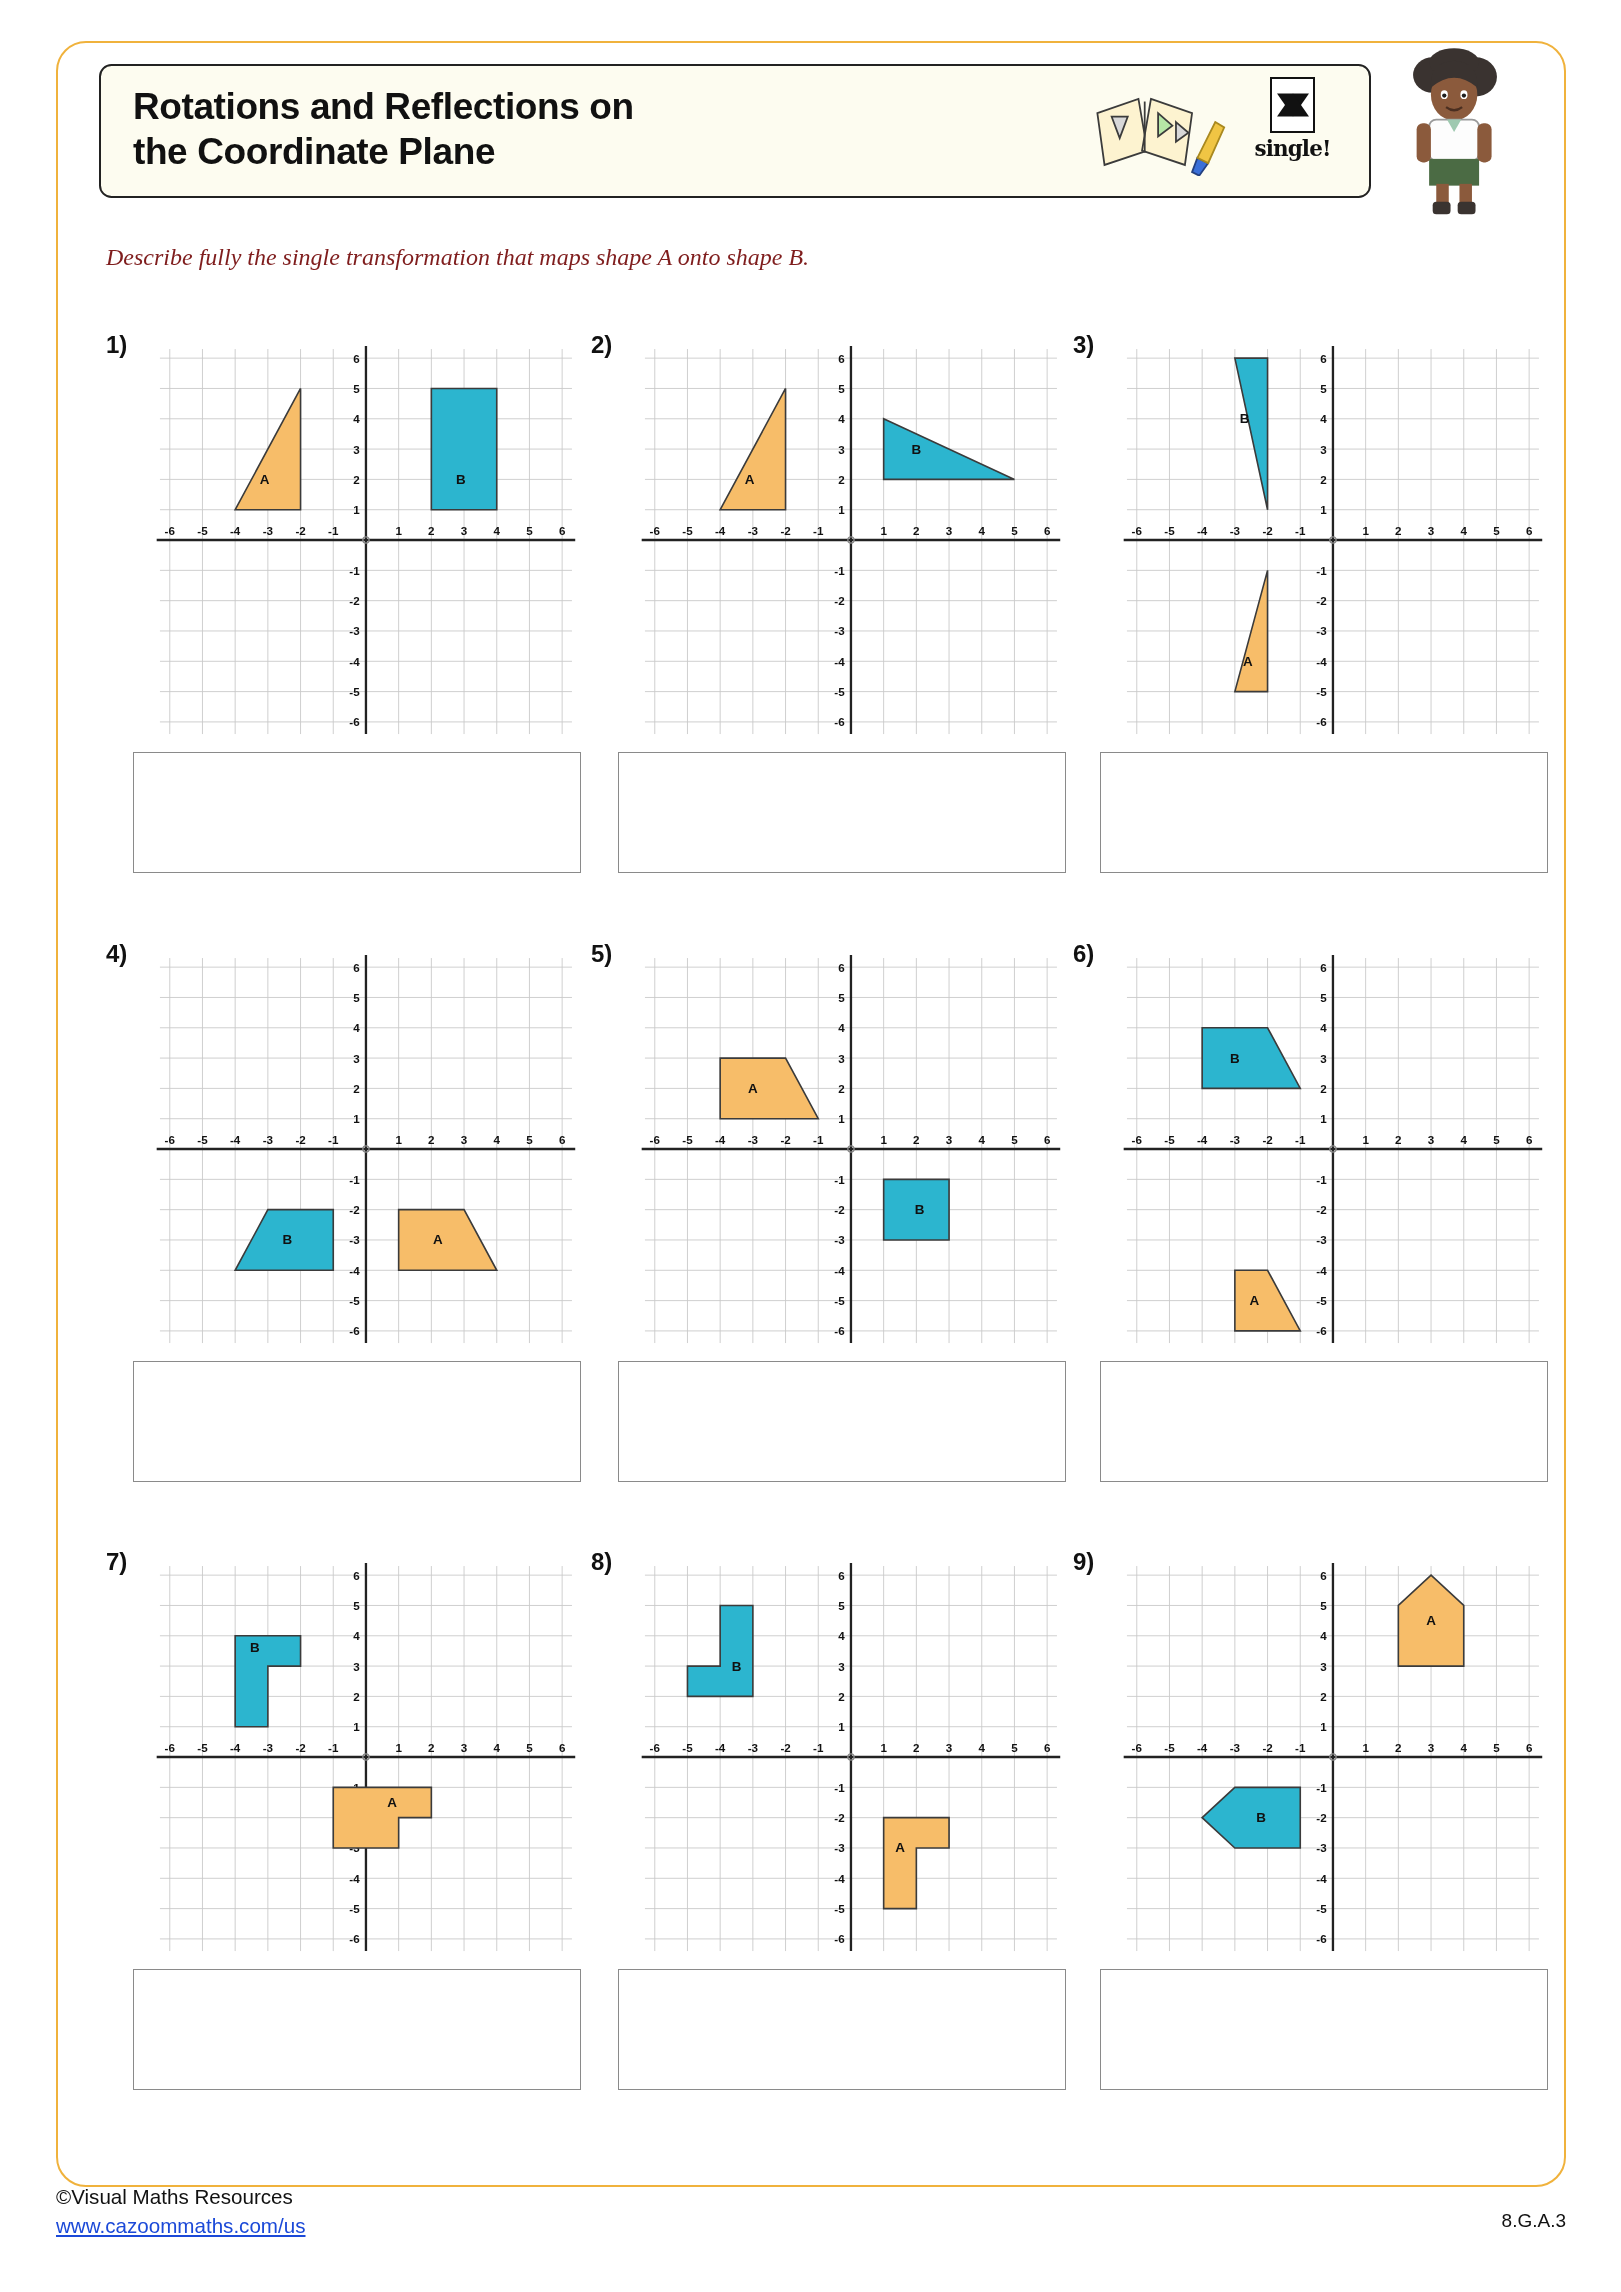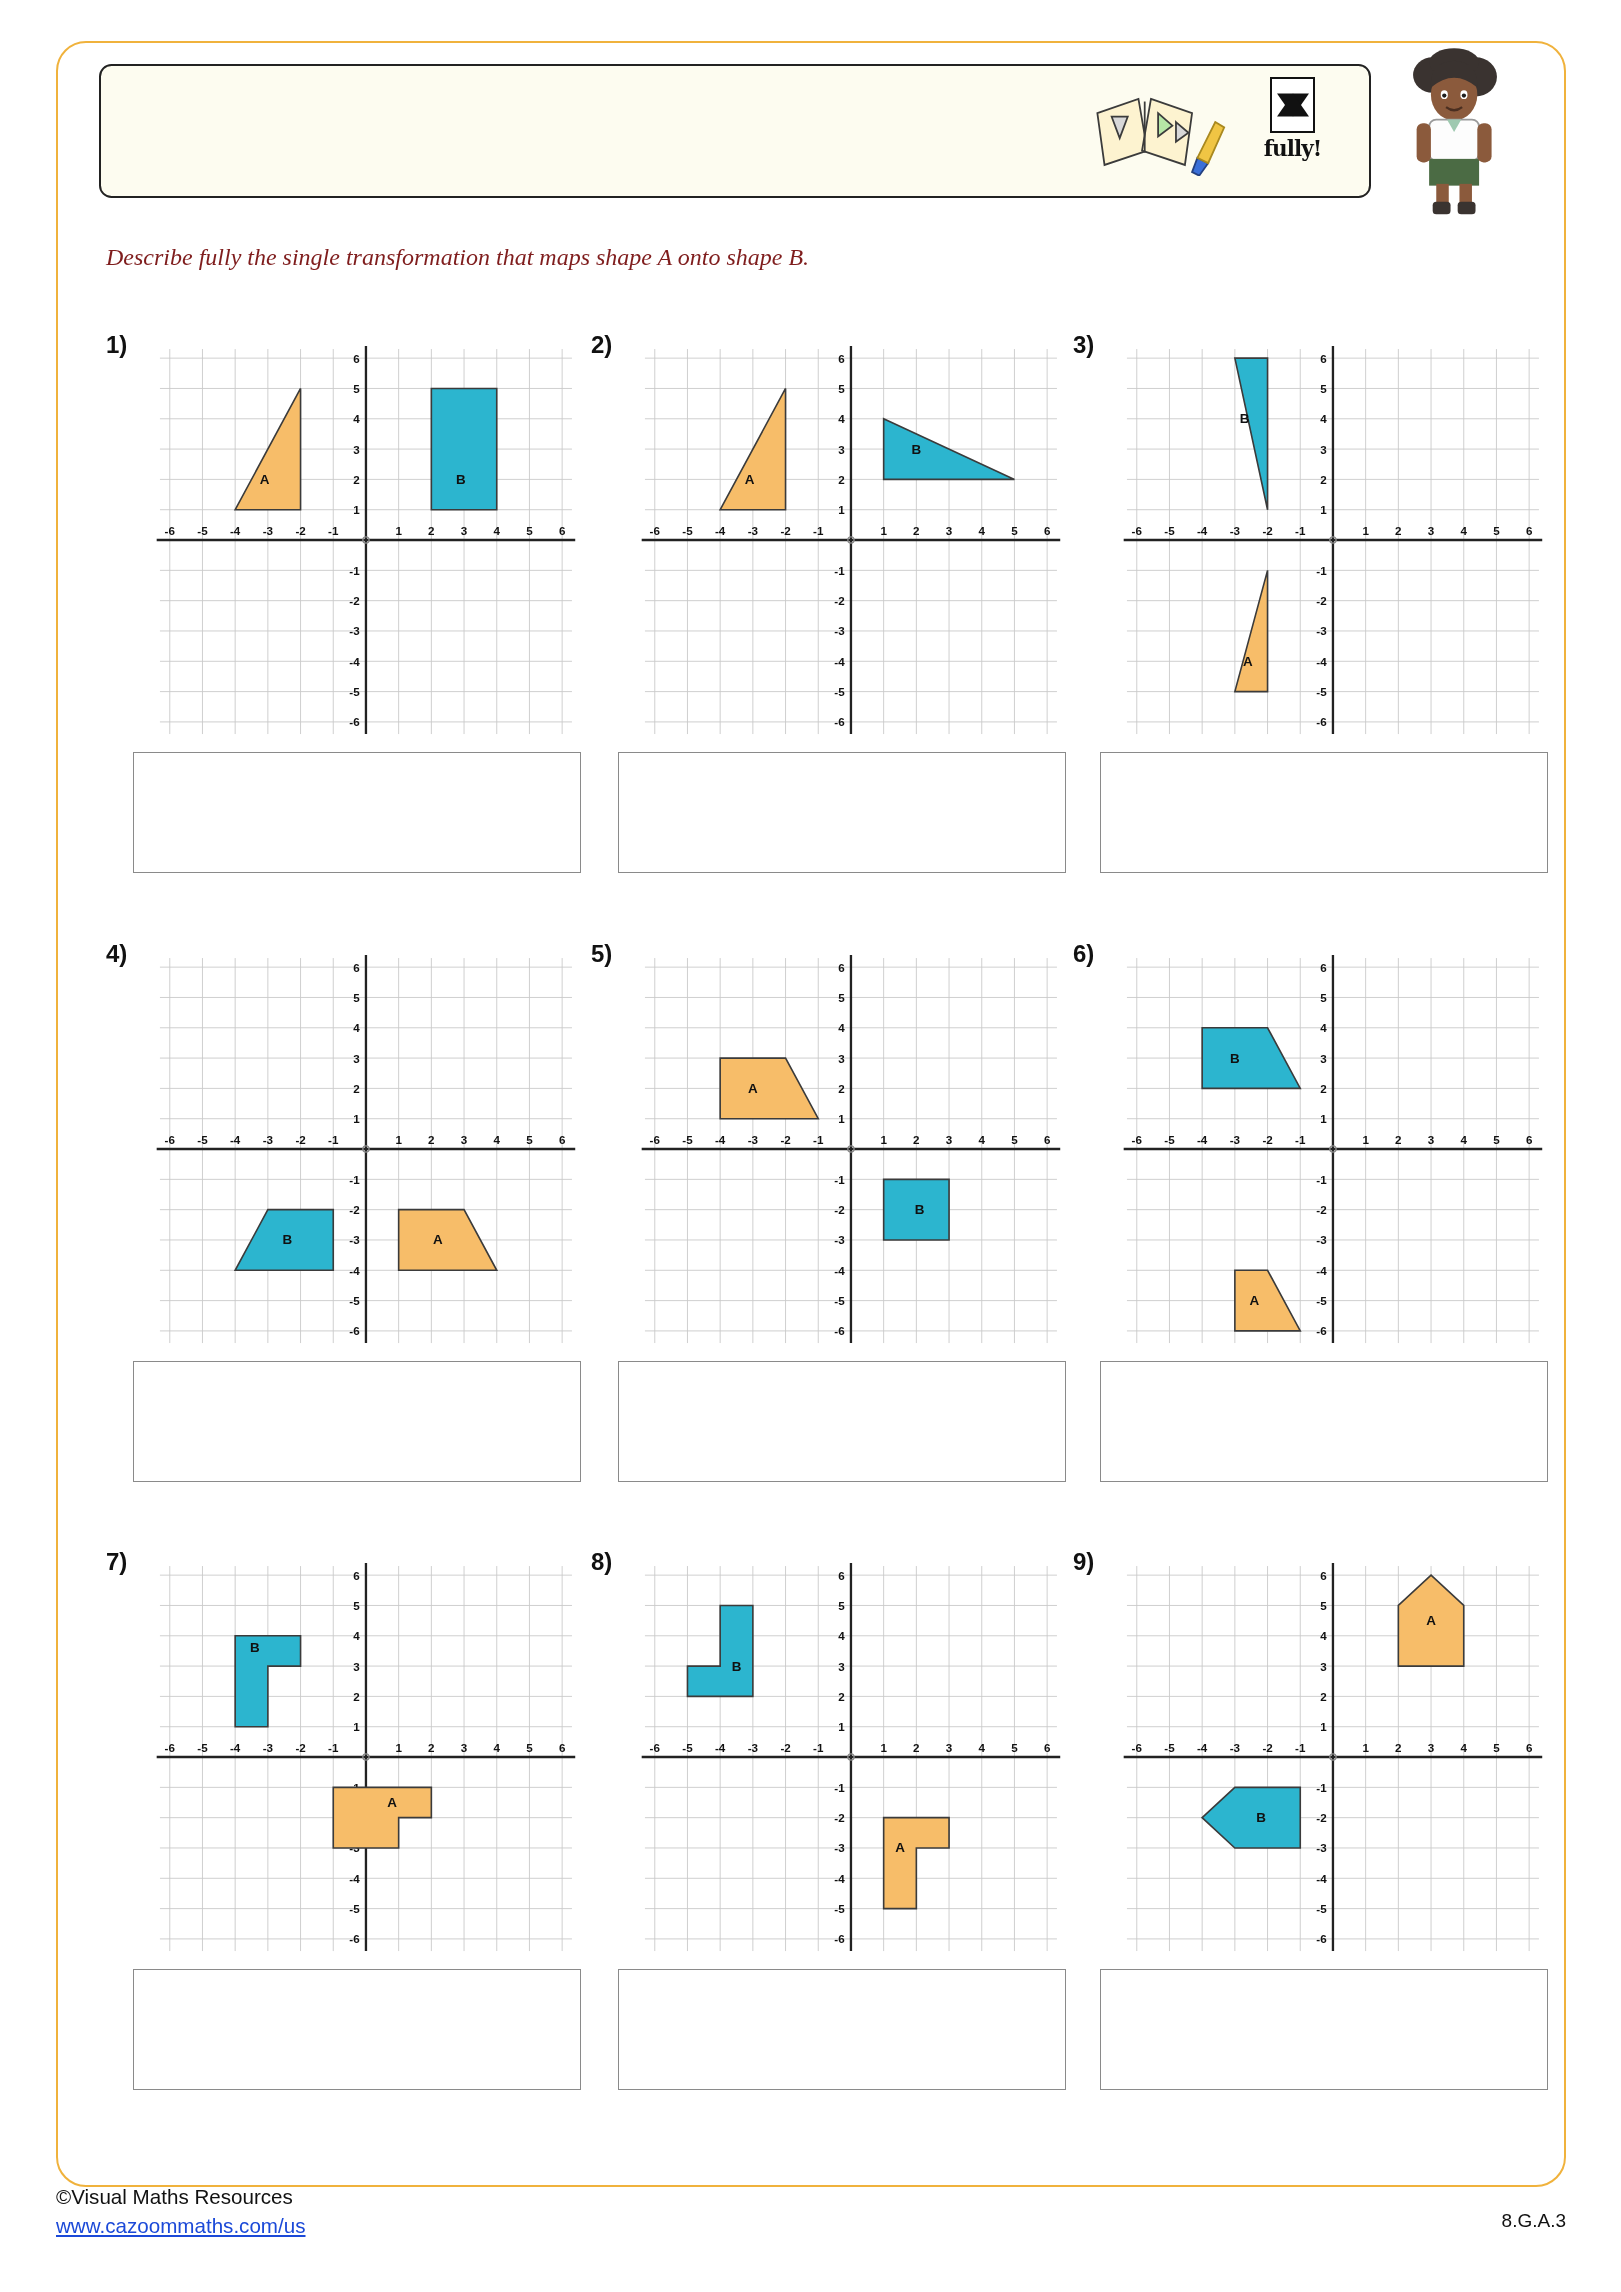--- a/index.html
+++ b/index.html
@@ -124,39 +124,41 @@
   .footer-center { position: absolute; left: 0; right:0; top: 25px; text-align:center; font-size: 20.6px; color:#111; }
   .footer-right { position: absolute; right: 56px; top: 25px; font-size: 19px; color: #111; }
   svg text { font-family: "Liberation Sans", sans-serif; }
 </style>
 </head>
 <body>
 
 <div class="page-border"></div>
 
 <div class="header">
+  <div class="header-title">Rotations and Reflections on
+the Coordinate Plane</div>
 
   <svg class="doodle" viewBox="0 0 150 100">
     <g stroke="#3b3b3b" stroke-width="2" fill="#fdf3d0">
       <path d="M6,30 L52,14 L62,72 L14,88 Z"></path>
       <path d="M66,14 L112,30 L104,88 L56,72 Z" fill="#fdf3d0"></path>
       <line x1="59" y1="17" x2="59" y2="74"></line>
     </g>
     <polygon points="22,34 40,34 31,58" fill="#d8d8d8" stroke="#3b3b3b" stroke-width="2"></polygon>
     <polygon points="74,30 90,44 74,56" fill="#b6e7a6" stroke="#3b3b3b" stroke-width="2"></polygon>
     <polygon points="94,40 108,52 94,62" fill="#d8d8d8" stroke="#3b3b3b" stroke-width="2"></polygon>
     <g>
       <polygon points="112,96 118,80 130,86 120,100" fill="#3a6fd8" stroke="#24407f" stroke-width="2"></polygon>
       <polygon points="118,80 138,40 148,46 130,86" fill="#f0c544" stroke="#a9891f" stroke-width="2"></polygon>
     </g>
   </svg>
 
   <div class="cazoom-box">
     <div class="cazoom-mark"></div>
-    <div class="cazoom-word">fully!</div>
+    <div class="cazoom-word">single!</div>
   </div>
 </div>
 
 <svg class="mascot" viewBox="0 0 130 190">
   <g>
     <ellipse cx="40" cy="30" rx="22" ry="20" fill="#3a3330"></ellipse>
     <ellipse cx="88" cy="32" rx="24" ry="22" fill="#3a3330"></ellipse>
     <ellipse cx="64" cy="16" rx="28" ry="16" fill="#3a3330"></ellipse>
     <ellipse cx="64" cy="52" rx="26" ry="29" fill="#8b5a3c"></ellipse>
     <path d="M38,44 q26,-22 52,0 q2,-28 -26,-30 q-28,2 -26,30 Z" fill="#3a3330"></path>

